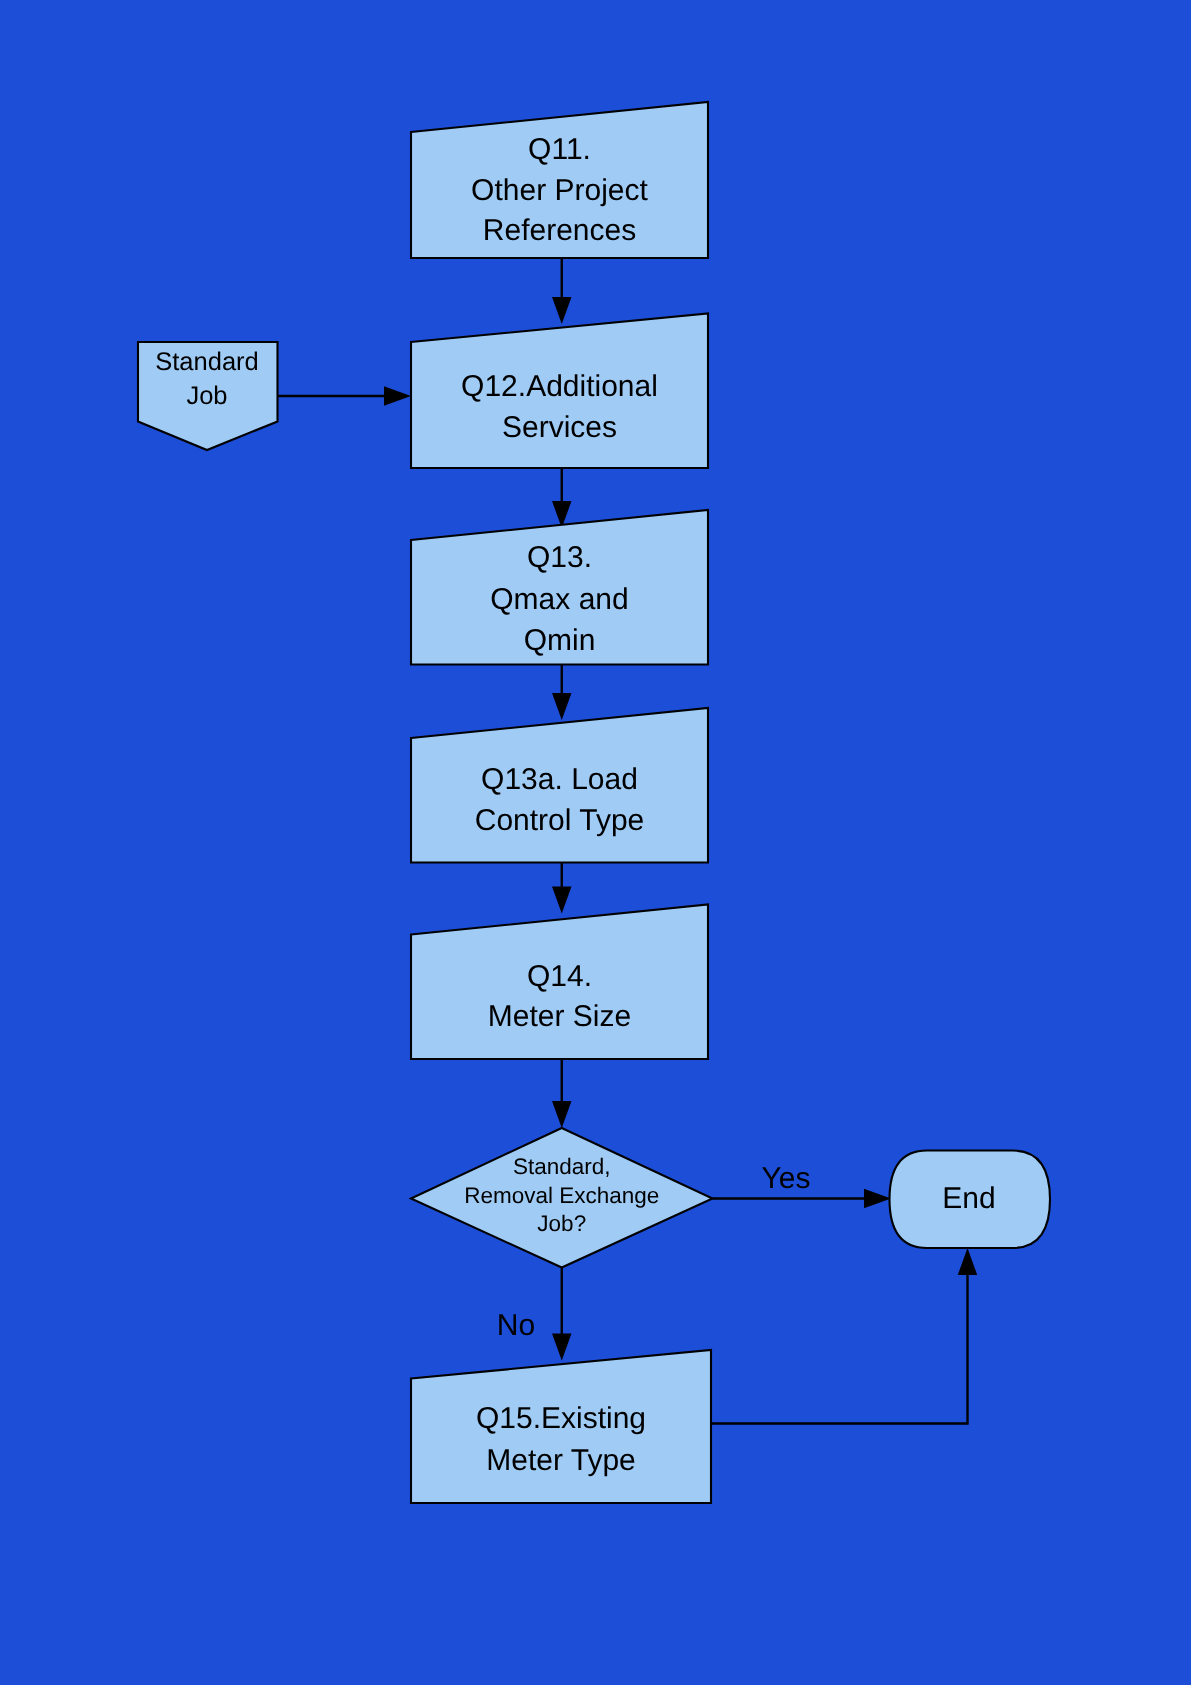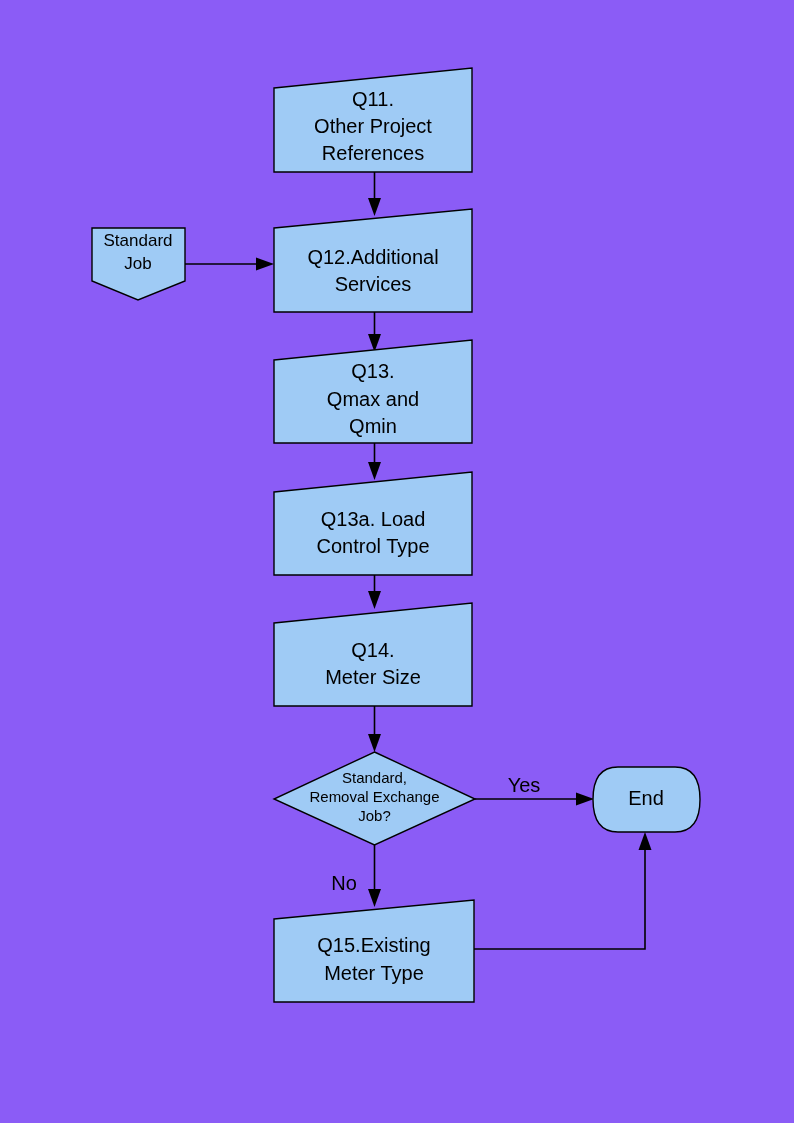--- a/index.html
+++ b/index.html
@@ -10,21 +10,21 @@
   body {
     width: 794px;
     height: 1123px;
     font-family: "Liberation Sans", sans-serif;
     overflow: hidden;
   }
   #flowchart-root {
     position: relative;
     width: 794px;
     height: 1123px;
-    background: #8b5cf6;
+    background: #1d4ed8;
   }
   svg.chart {
     display: block;
     width: 794px;
     height: 1123px;
   }
   .node-shape {
     fill: #9FCBF5;
     stroke: #000000;
     stroke-width: 1.4;

